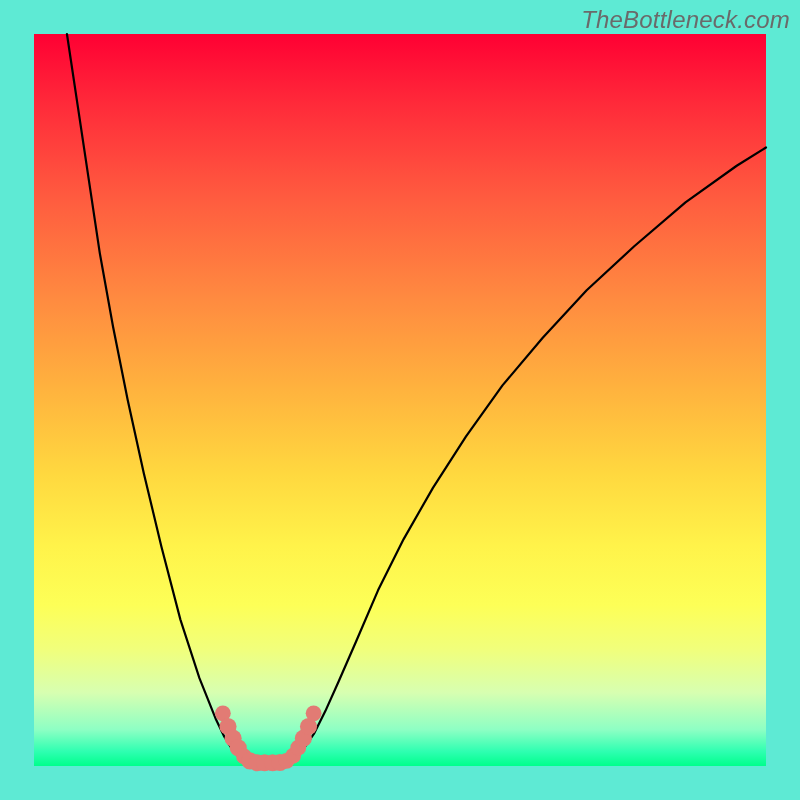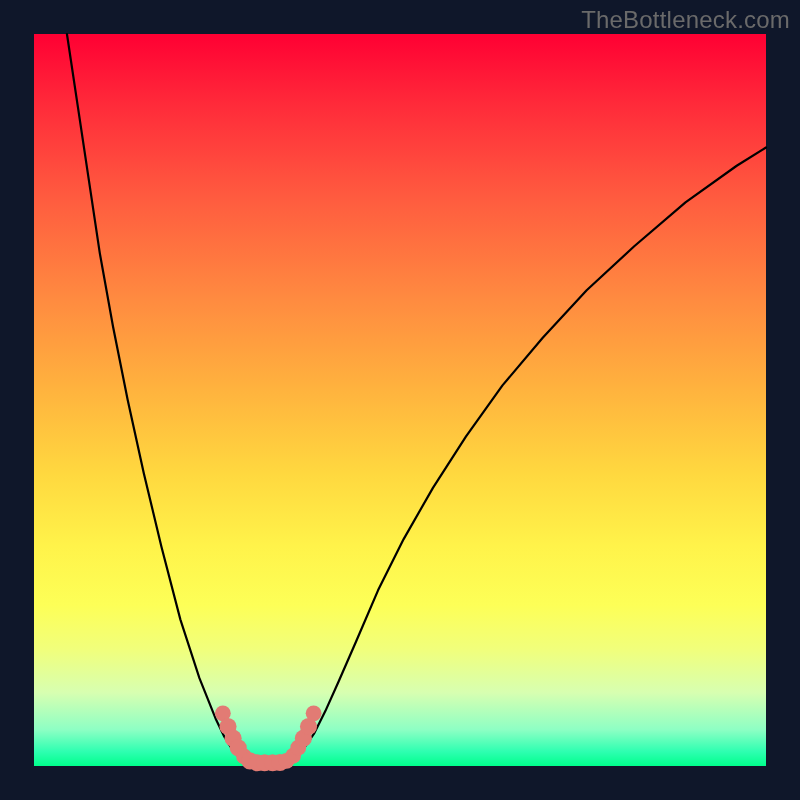--- a/index.html
+++ b/index.html
@@ -10,21 +10,22 @@
     background: #000;
     overflow: hidden;
     font-family: Arial, Helvetica, sans-serif;
   }
   .frame {
     position: absolute;
     left: 0;
     top: 0;
     width: 800px;
     height: 800px;
-    background: #0f172a;
+    background: #5eead4;
+    font-style: italic;
   }
   .plot {
     position: absolute;
     left: 34px;
     top: 34px;
     width: 732px;
     height: 732px;
     background: linear-gradient(
       to bottom,
       #ff0033 0%,

